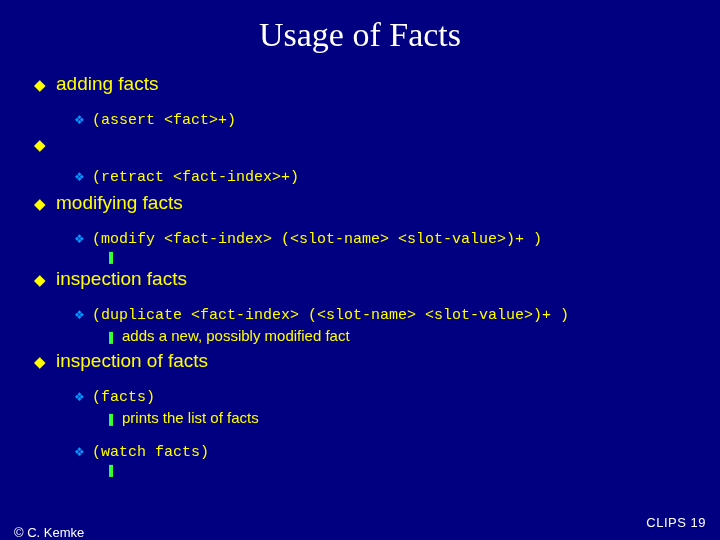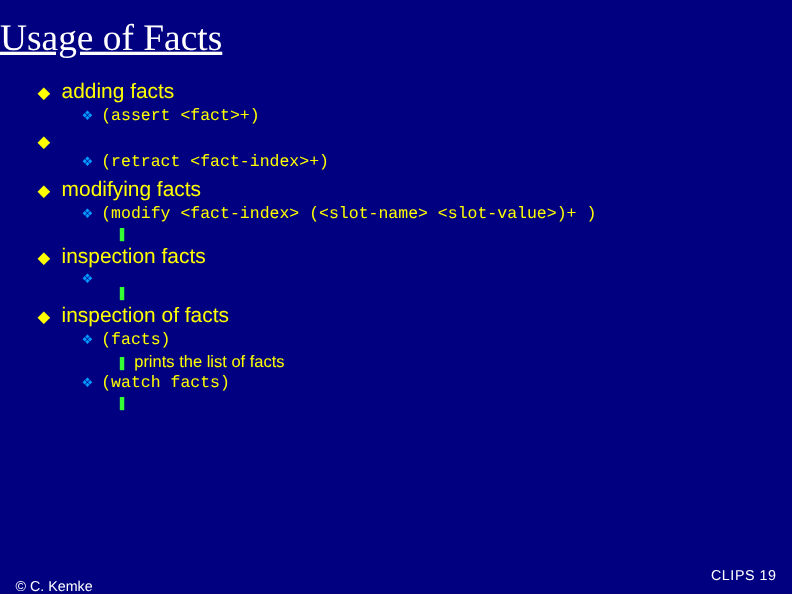--- a/index.html
+++ b/index.html
@@ -16,25 +16,24 @@
   .slide {
     width: 720px;
     height: 540px;
     position: relative;
     box-sizing: border-box;
   }
   .title {
     color: #ffffff;
     font-size: 34px;
     font-weight: normal;
-    text-align: left;
+    text-align: center;
     padding-top: 16px;
     padding-bottom: 14px;
     font-family: "Times New Roman", Times, serif;
-    text-decoration: underline;
   }
   .content {
     padding-left: 34px;
     padding-right: 20px;
   }
   .l1 {
     display: flex;
     align-items: baseline;
     margin-top: 6px;
     margin-bottom: 2px;
@@ -85,20 +84,21 @@
     line-height: 1;
   }
   .l3 .txt {
     color: #ffff00;
     font-size: 15px;
     line-height: 1.25;
   }
   .mono {
     font-family: "Courier New", Courier, monospace;
     font-size: 15px;
+    margin-top: 15px;
   }
   .footer-left {
     position: absolute;
     left: 14px;
     bottom: 0;
     color: #ffffff;
     font-size: 13px;
   }
   .footer-right {
     position: absolute;
@@ -146,23 +146,25 @@
     <div class="l3">
       <span class="bullet">❚</span>
     </div>
 
     <div class="l1">
       <span class="bullet">◆</span>
       <span class="txt">inspection facts</span>
     </div>
     <div class="l2">
       <span class="bullet">❖</span>
+      <span class="txt mono">(duplicate &lt;fact-index&gt; (&lt;slot-name&gt; &lt;slot-value&gt;)+ )</span>
     </div>
     <div class="l3">
       <span class="bullet">❚</span>
+      <span class="txt">adds a new, possibly modified fact</span>
     </div>
 
     <div class="l1">
       <span class="bullet">◆</span>
       <span class="txt">inspection of facts</span>
     </div>
     <div class="l2">
       <span class="bullet">❖</span>
       <span class="txt mono">(facts)</span>
     </div>

